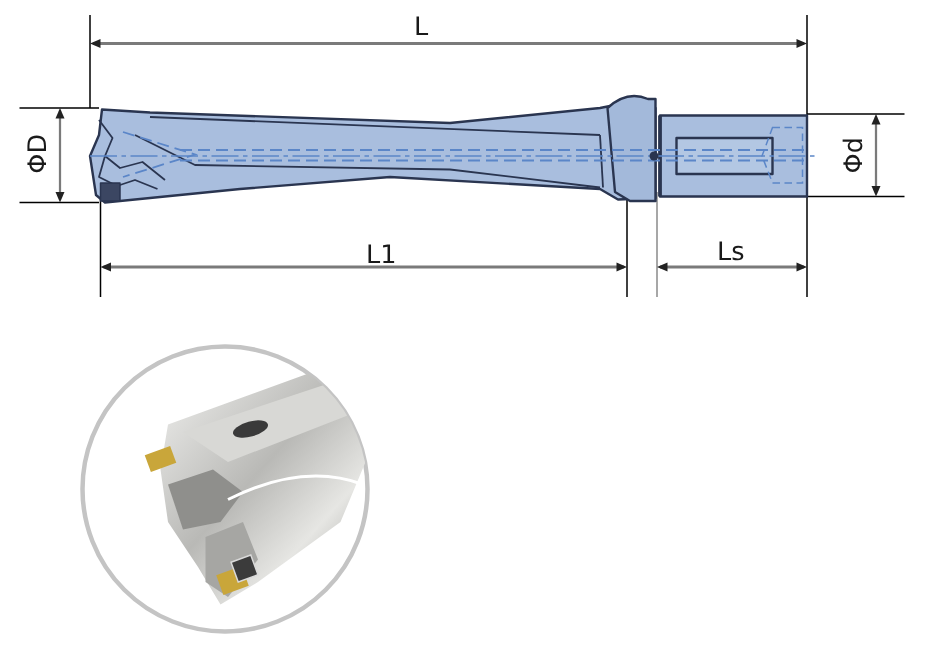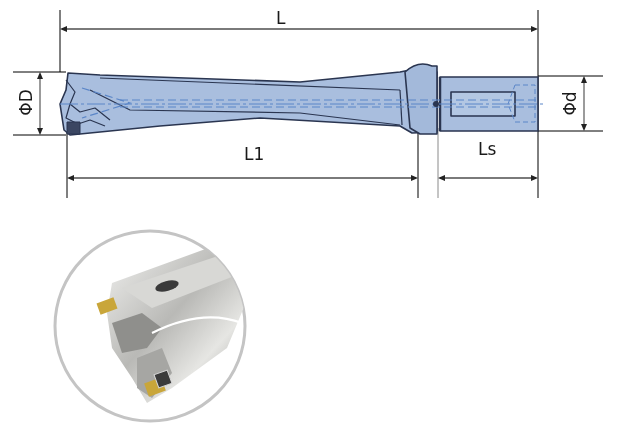--- a/index.html
+++ b/index.html
@@ -74,22 +74,22 @@
       <path d="M82,88 L130,103 L82,118"></path>
     </g>
     <g stroke="#5b86c8" stroke-width="1" fill="none">
       <line x1="60" y1="104" x2="545" y2="104" stroke-dasharray="18,3,3,3"></line>
     </g>
     <path d="M515,85 L535,85 L535,122 L515,122 L508,104 Z" fill="none" stroke="#5b86c8" stroke-width="1" stroke-dasharray="5,3"></path>
     <circle cx="436" cy="104" r="3" fill="#2a3550"></circle>
   </svg>
 
   <span class="lbl" style="left:276px;top:10px;">L</span>
-  <span class="lbl" style="left:244px;top:146px;">L1</span>
-  <span class="lbl" style="left:478px;top:141px;">Ls</span>
+  <span class="lbl" style="left:244px;top:162px;">L1</span>
+  <span class="lbl" style="left:478px;top:160px;">Ls</span>
   <span class="lbl" style="left:6px;top:94px;transform:rotate(-90deg);transform-origin:center;display:inline-block;width:40px;text-align:center;">ΦD</span>
   <span class="lbl" style="left:550px;top:95px;transform:rotate(-90deg);transform-origin:center;display:inline-block;width:40px;text-align:center;">Φd</span>
 </div>
 
 <div class="photo">
   <svg width="196" height="196" viewBox="0 0 196 196">
     <defs>
       <linearGradient id="metal" x1="0" y1="0" x2="1" y2="1">
         <stop offset="0" stop-color="#f2f2f0"></stop>
         <stop offset="0.45" stop-color="#b9b9b6"></stop>

